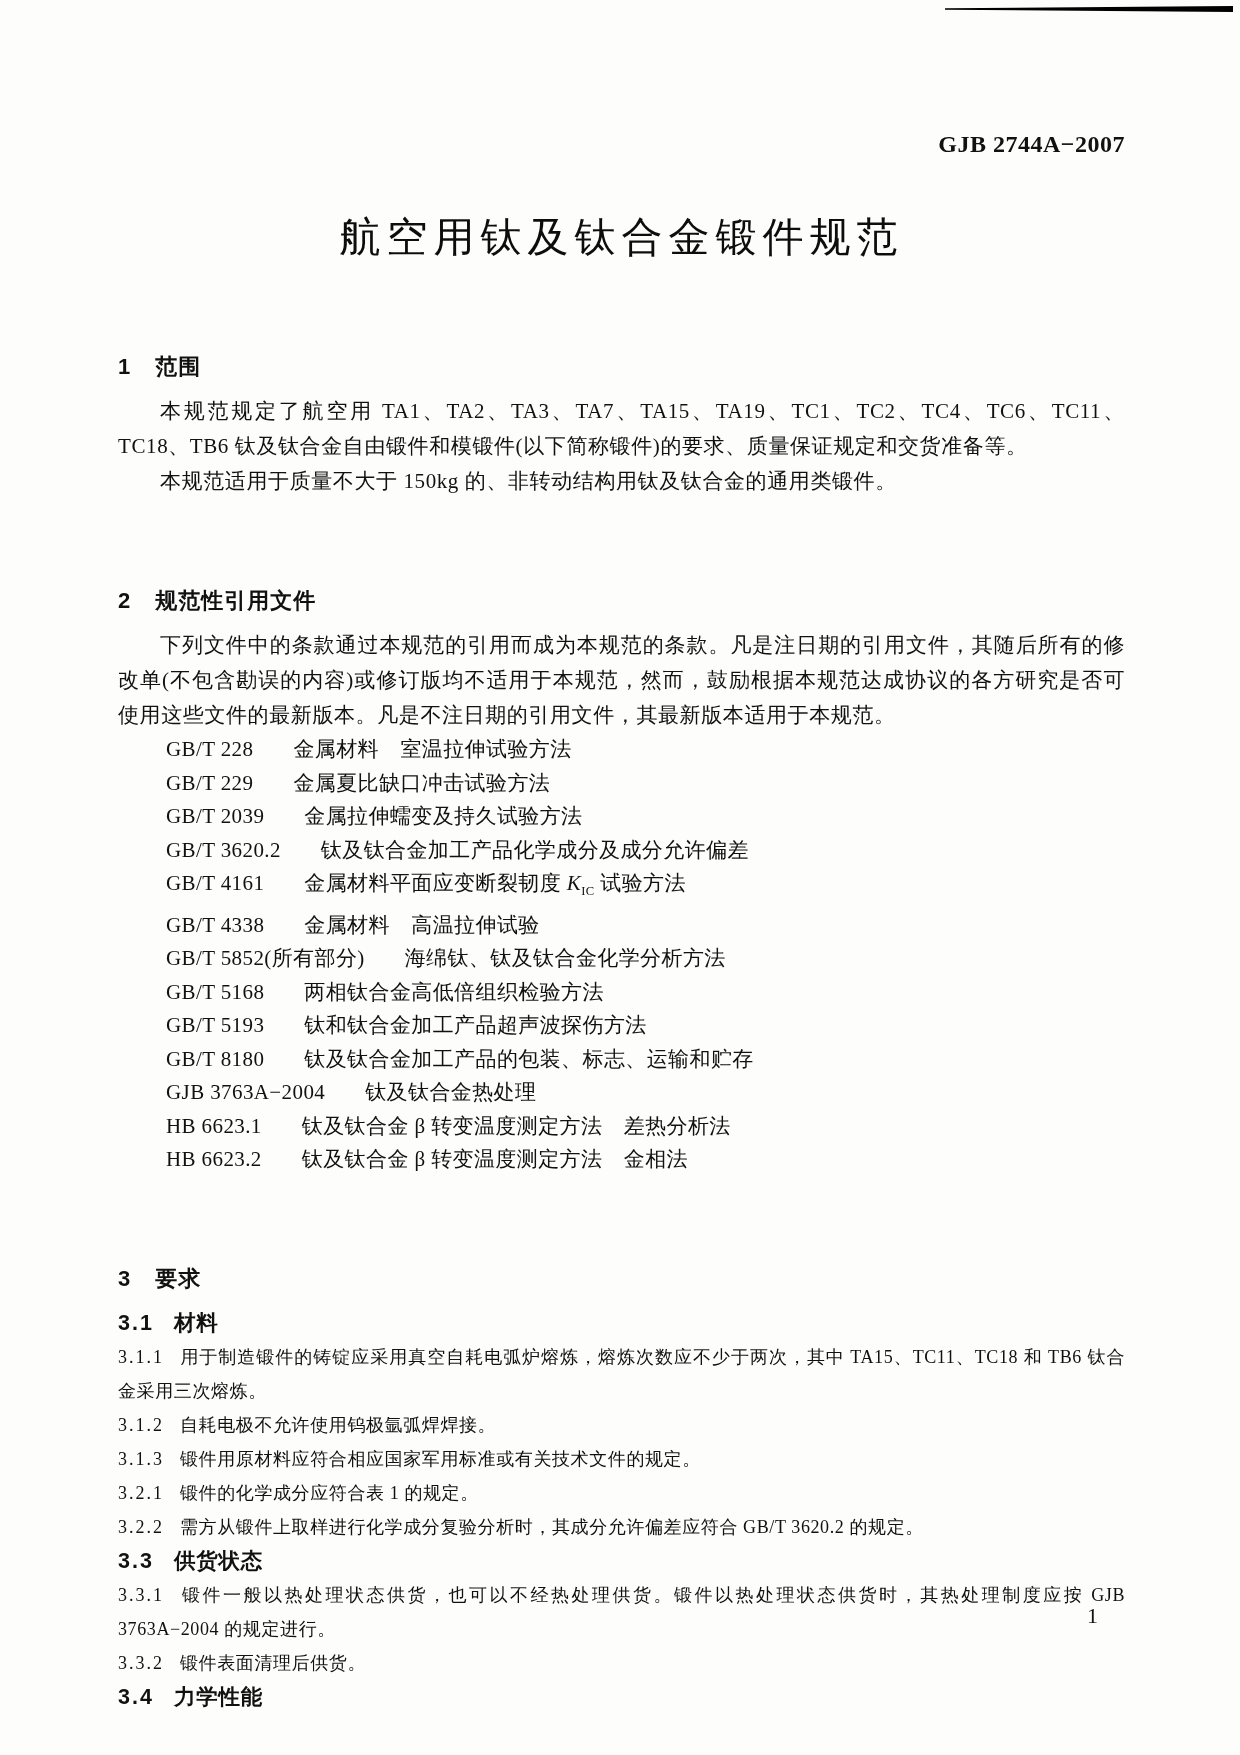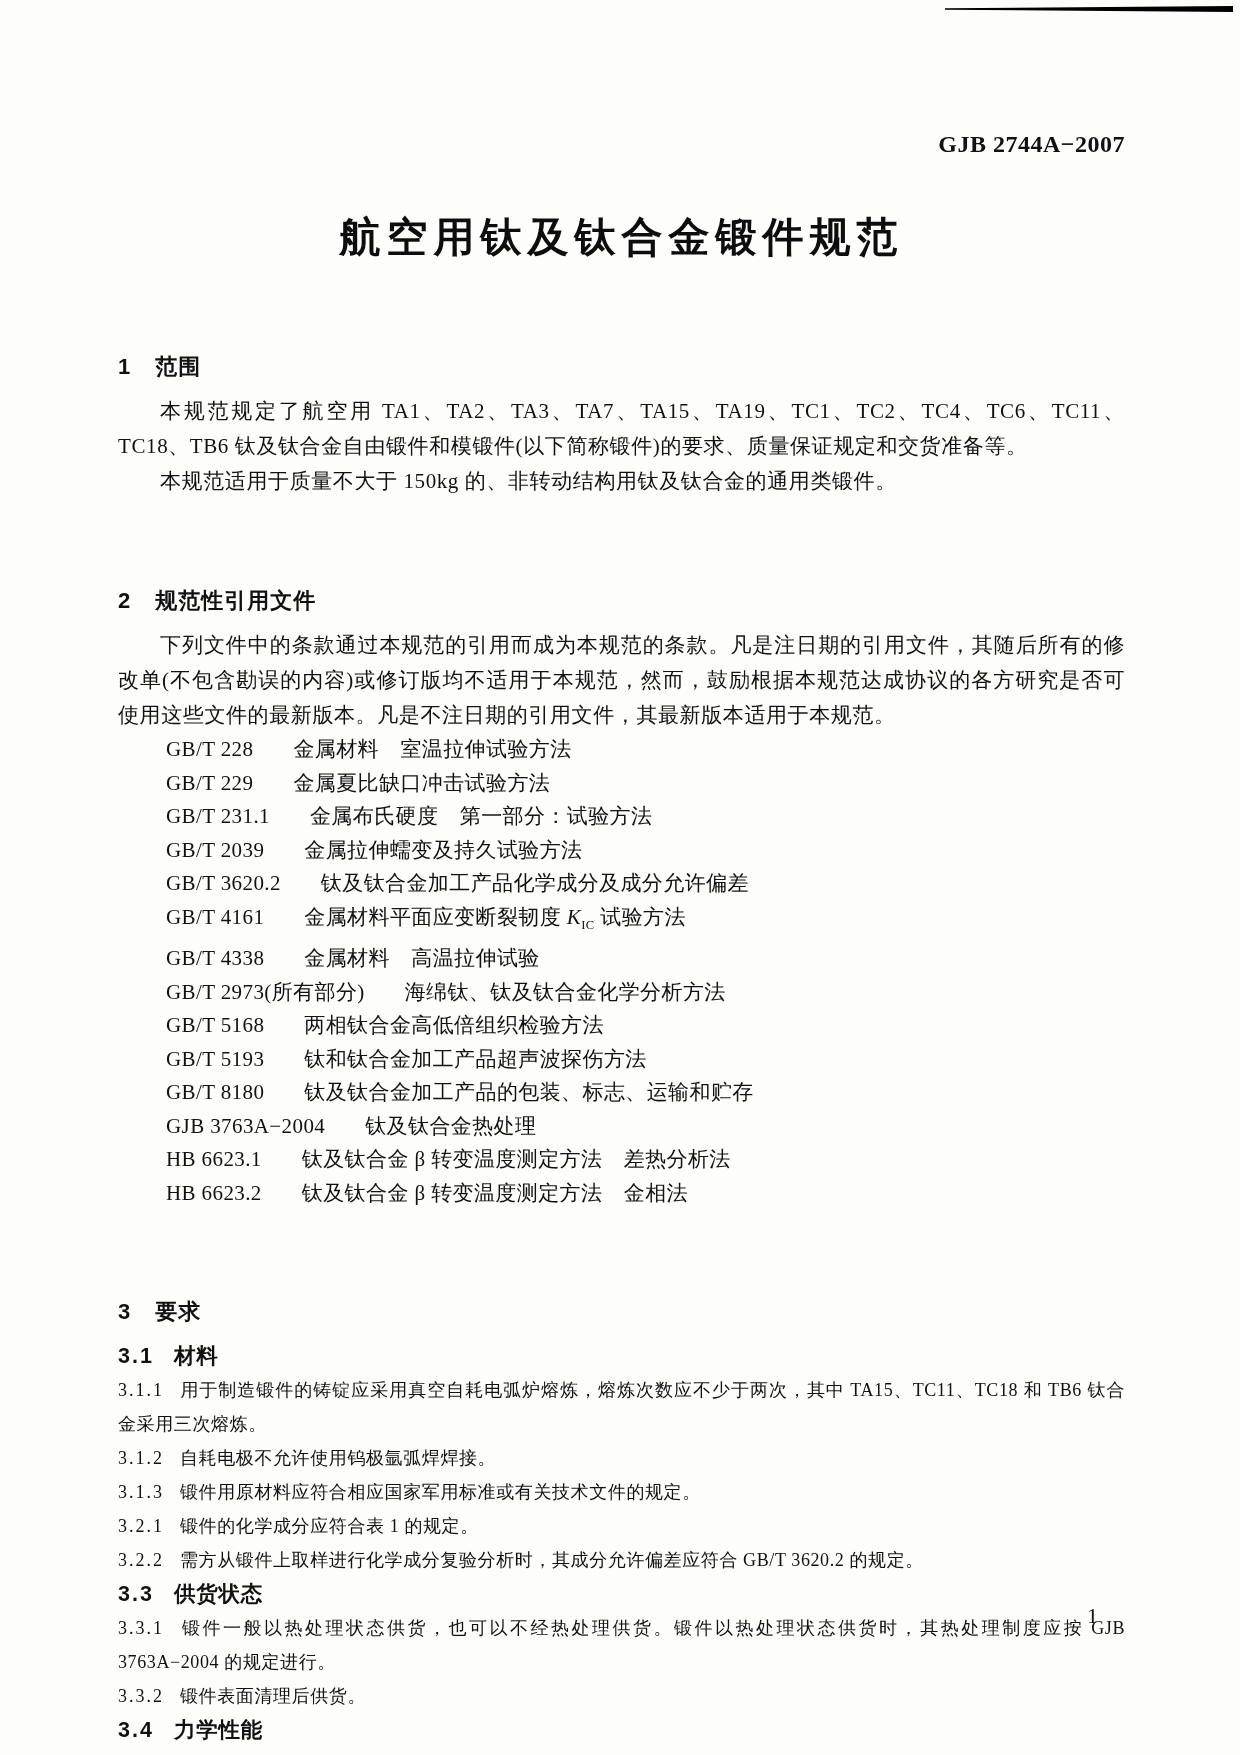--- a/index.html
+++ b/index.html
@@ -26,21 +26,21 @@
     margin-top:131px;
     text-align:right;
     font-size:24px; font-weight:bold;
     letter-spacing:0.5px;
     font-family:"Liberation Serif", serif;
   }
   .doc-title {
     margin:52px 0 0 0;
     text-align:center;
     font-family:"Liberation Sans", sans-serif;
-    font-size:41px; font-weight:bold;
+    font-size:41px; font-weight:normal;
     letter-spacing:6px;
     color:#0d0d0d;
   }
   .sec-heading {
     margin:84px 0 10px 0;
     font-family:"Liberation Sans", sans-serif;
     font-size:22px; font-weight:bold;
     line-height:35px;
     letter-spacing:1px;
   }
@@ -98,26 +98,25 @@
 
     <h2 class="sec-heading"><span class="sec-num">1</span><span>范围</span></h2>
     <p class="body">本规范规定了航空用 TA1、TA2、TA3、TA7、TA15、TA19、TC1、TC2、TC4、TC6、TC11、TC18、TB6 钛及钛合金自由锻件和模锻件(以下简称锻件)的要求、质量保证规定和交货准备等。</p>
     <p class="body">本规范适用于质量不大于 150kg 的、非转动结构用钛及钛合金的通用类锻件。</p>
 
     <h2 class="sec-heading mid"><span class="sec-num">2</span><span>规范性引用文件</span></h2>
     <p class="body">下列文件中的条款通过本规范的引用而成为本规范的条款。凡是注日期的引用文件，其随后所有的修改单(不包含勘误的内容)或修订版均不适用于本规范，然而，鼓励根据本规范达成协议的各方研究是否可使用这些文件的最新版本。凡是不注日期的引用文件，其最新版本适用于本规范。</p>
     <ul class="refs">
         <li><span class="ref-code">GB/T 228</span><span class="ref-title">金属材料　室温拉伸试验方法</span></li>
         <li><span class="ref-code">GB/T 229</span><span class="ref-title">金属夏比缺口冲击试验方法</span></li>
-        <li><span class="ref-code">GB/T 231.1</span><span class="ref-title">金属布氏硬度　第一部分：试验方法</span></li>
         <li><span class="ref-code">GB/T 2039</span><span class="ref-title">金属拉伸蠕变及持久试验方法</span></li>
         <li><span class="ref-code">GB/T 3620.2</span><span class="ref-title">钛及钛合金加工产品化学成分及成分允许偏差</span></li>
         <li><span class="ref-code">GB/T 4161</span><span class="ref-title">金属材料平面应变断裂韧度 <i>K</i><sub>IC</sub> 试验方法</span></li>
         <li><span class="ref-code">GB/T 4338</span><span class="ref-title">金属材料　高温拉伸试验</span></li>
-        <li><span class="ref-code">GB/T 2973(所有部分)</span><span class="ref-title">海绵钛、钛及钛合金化学分析方法</span></li>
+        <li><span class="ref-code">GB/T 5852(所有部分)</span><span class="ref-title">海绵钛、钛及钛合金化学分析方法</span></li>
         <li><span class="ref-code">GB/T 5168</span><span class="ref-title">两相钛合金高低倍组织检验方法</span></li>
         <li><span class="ref-code">GB/T 5193</span><span class="ref-title">钛和钛合金加工产品超声波探伤方法</span></li>
         <li><span class="ref-code">GB/T 8180</span><span class="ref-title">钛及钛合金加工产品的包装、标志、运输和贮存</span></li>
         <li><span class="ref-code">GJB 3763A−2004</span><span class="ref-title">钛及钛合金热处理</span></li>
         <li><span class="ref-code">HB 6623.1</span><span class="ref-title">钛及钛合金 β 转变温度测定方法　差热分析法</span></li>
         <li><span class="ref-code">HB 6623.2</span><span class="ref-title">钛及钛合金 β 转变温度测定方法　金相法</span></li>
       </ul>
 
     <h2 class="sec-heading mid"><span class="sec-num">3</span><span>要求</span></h2>
     <div class="req-body">

